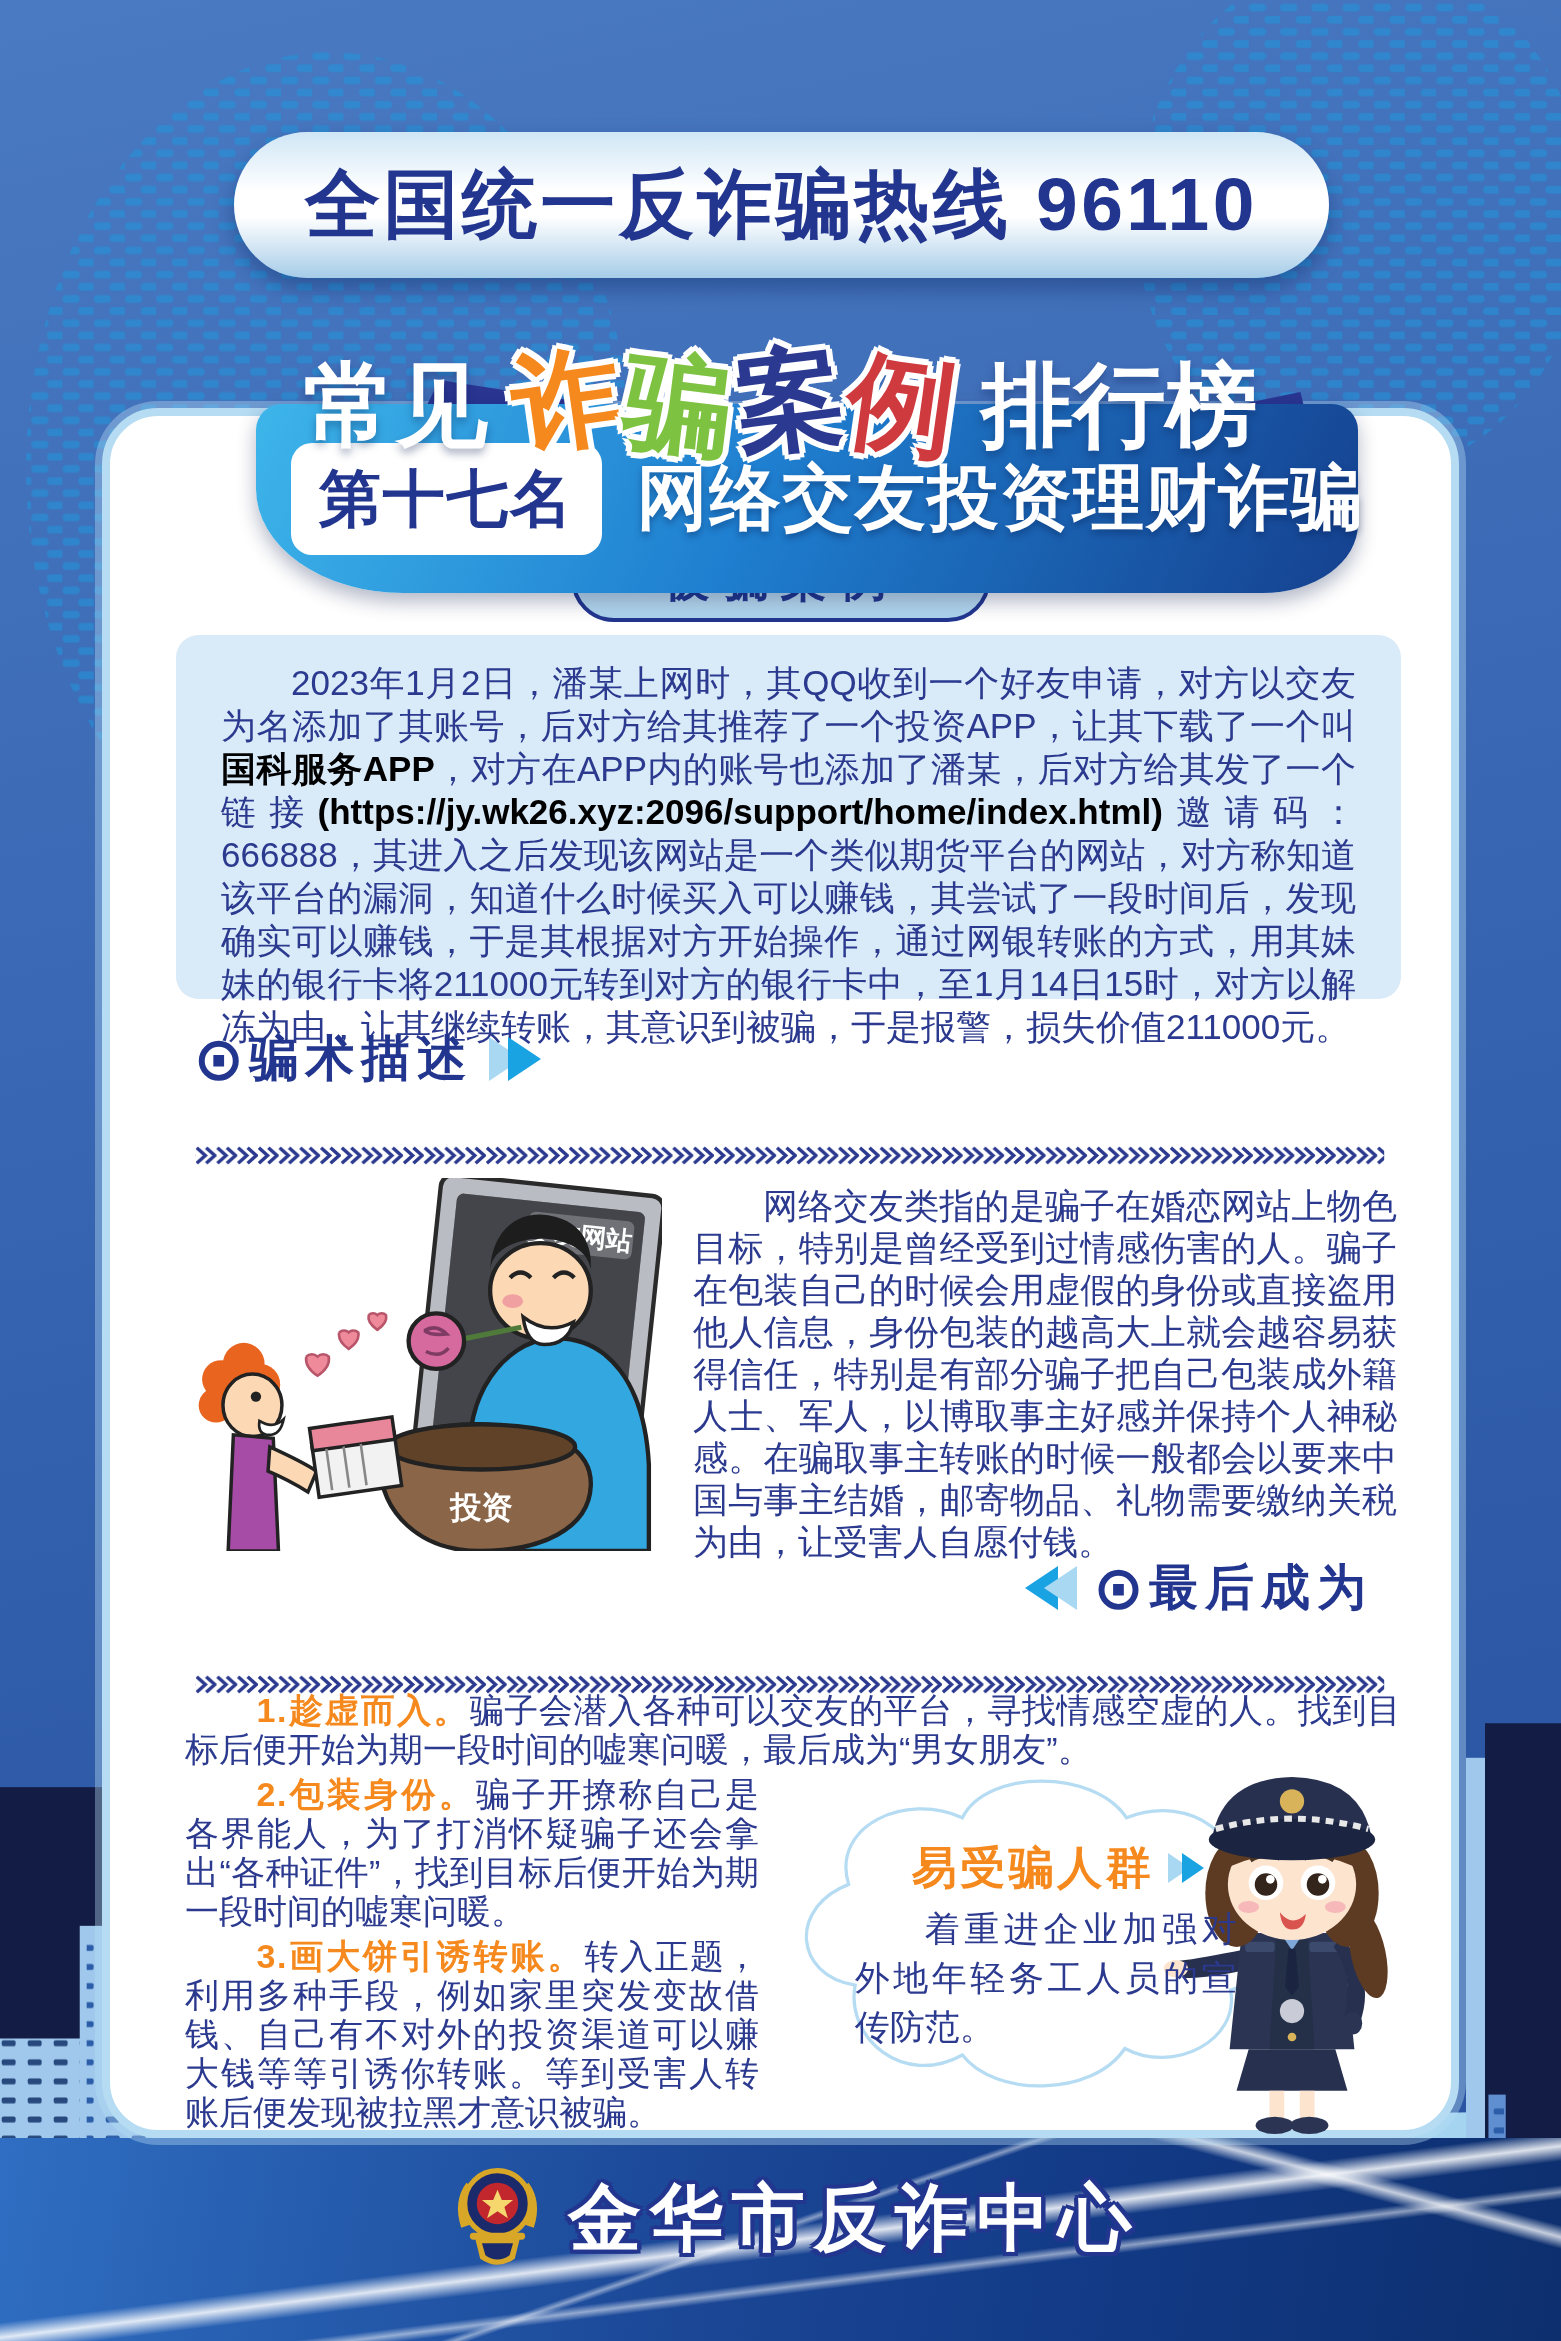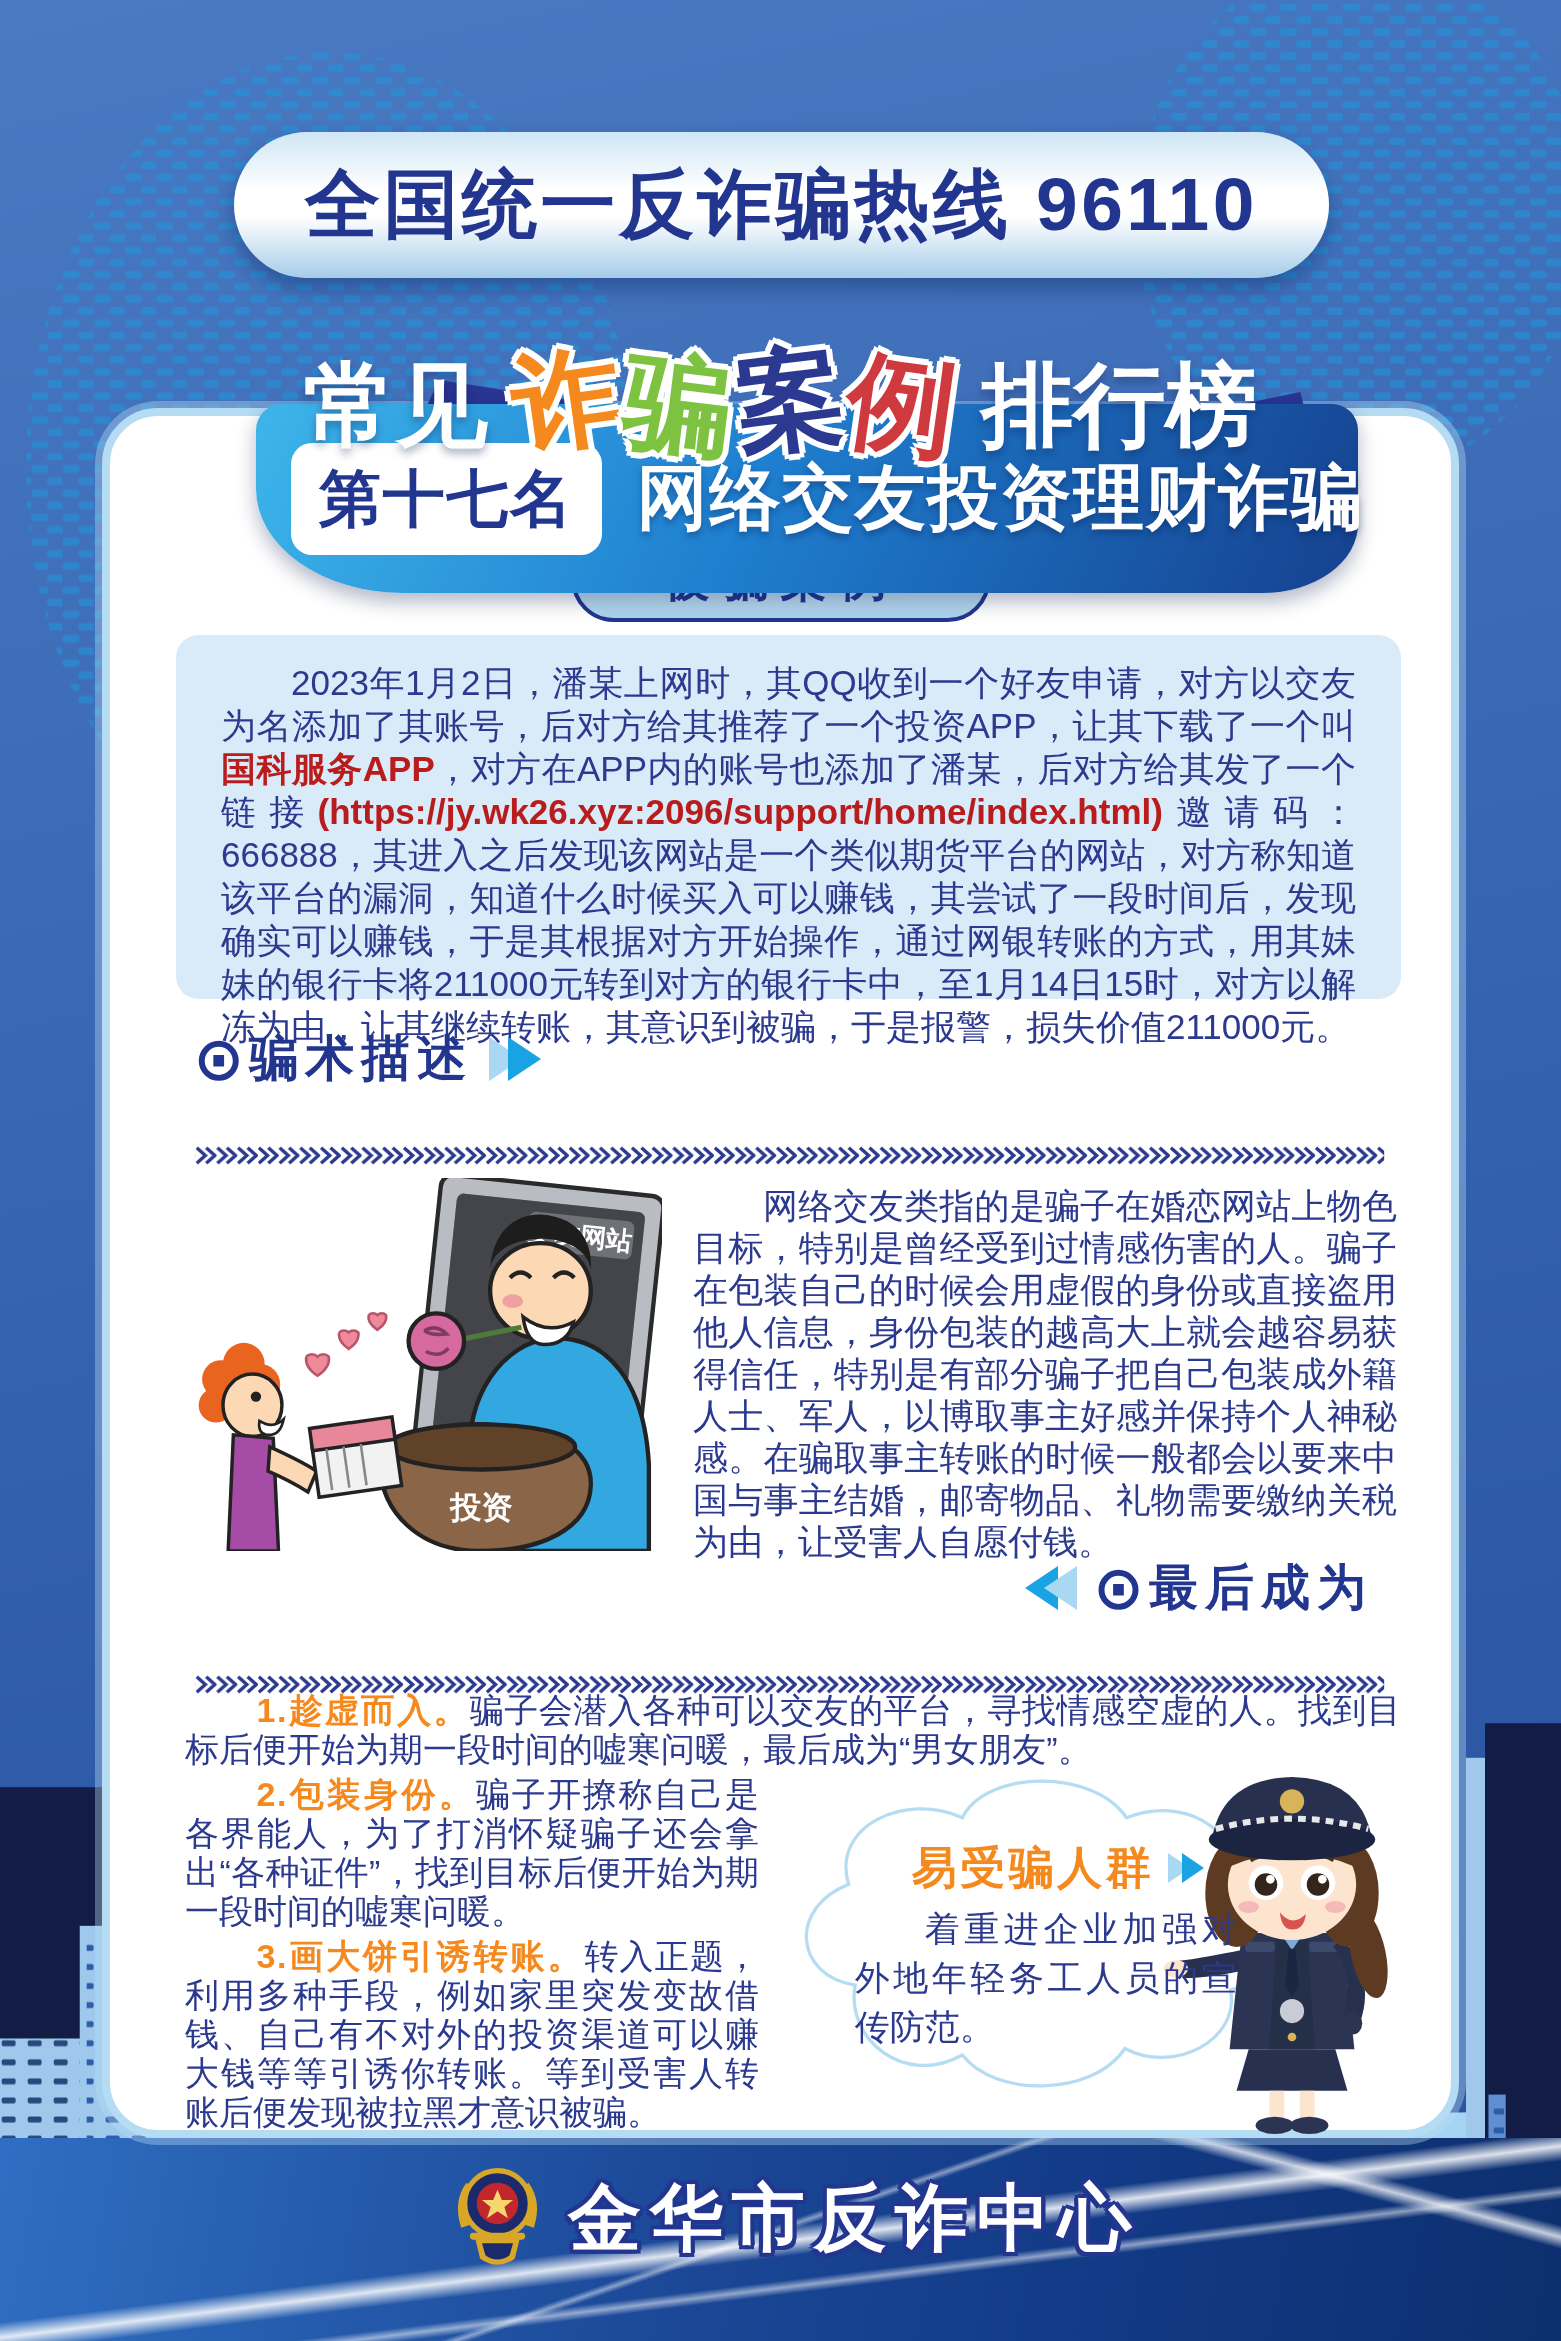--- a/index.html
+++ b/index.html
@@ -53,21 +53,21 @@
     height:85px; padding:0 40px; display:flex; align-items:center; gap:33px;
     border:4.3px solid #23368f; border-radius:61px;
     background:linear-gradient(180deg,#f6fcff 0%,#d9eefa 45%,#a9d2ec 100%); }
   .case-pill .dot { width:14.7px; height:14.7px; border-radius:50%; background:#23368f; }
   .case-pill .txt { font-size:47px; font-weight:bold; color:#23368f; letter-spacing:12px; }
 
   .case-box { position:absolute; left:66px; top:219px; width:1225px; height:364px;
     background:#d9eaf8; border-radius:22.6px; padding:26px 45px; }
   .case-text { font-size:35px; line-height:43px; color:#2b3a8f; text-align:justify;
     text-indent:2em; letter-spacing:0; }
-  .hl { color:#b91c1c; font-weight:bold; }
+  .hl { color:#000000; font-weight:bold; }
 
   .sec-header { position:absolute; display:flex; align-items:center; z-index:4; }
   .sec-header .icon { font-size:61px; font-weight:bold; color:#23368f; margin-right:5.2px; }
   .sec-header .txt { font-size:49px; font-weight:bold; color:#23368f; letter-spacing:7px; }
   .sec1 { left:83px; top:607px; }
   .sec2 { right:78px; top:1136px; }
   .tri { width:0; height:0; border-top:22.6px solid transparent; border-bottom:22.6px solid transparent; }
   .tri-r1 { border-left:33px solid #a9d8f2; margin-left:15.6px; }
   .tri-r2 { border-left:33px solid #1aa3e3; margin-left:-14px; }
   .tri-l1 { border-right:33px solid #1aa3e3; margin-right:-14px; }

